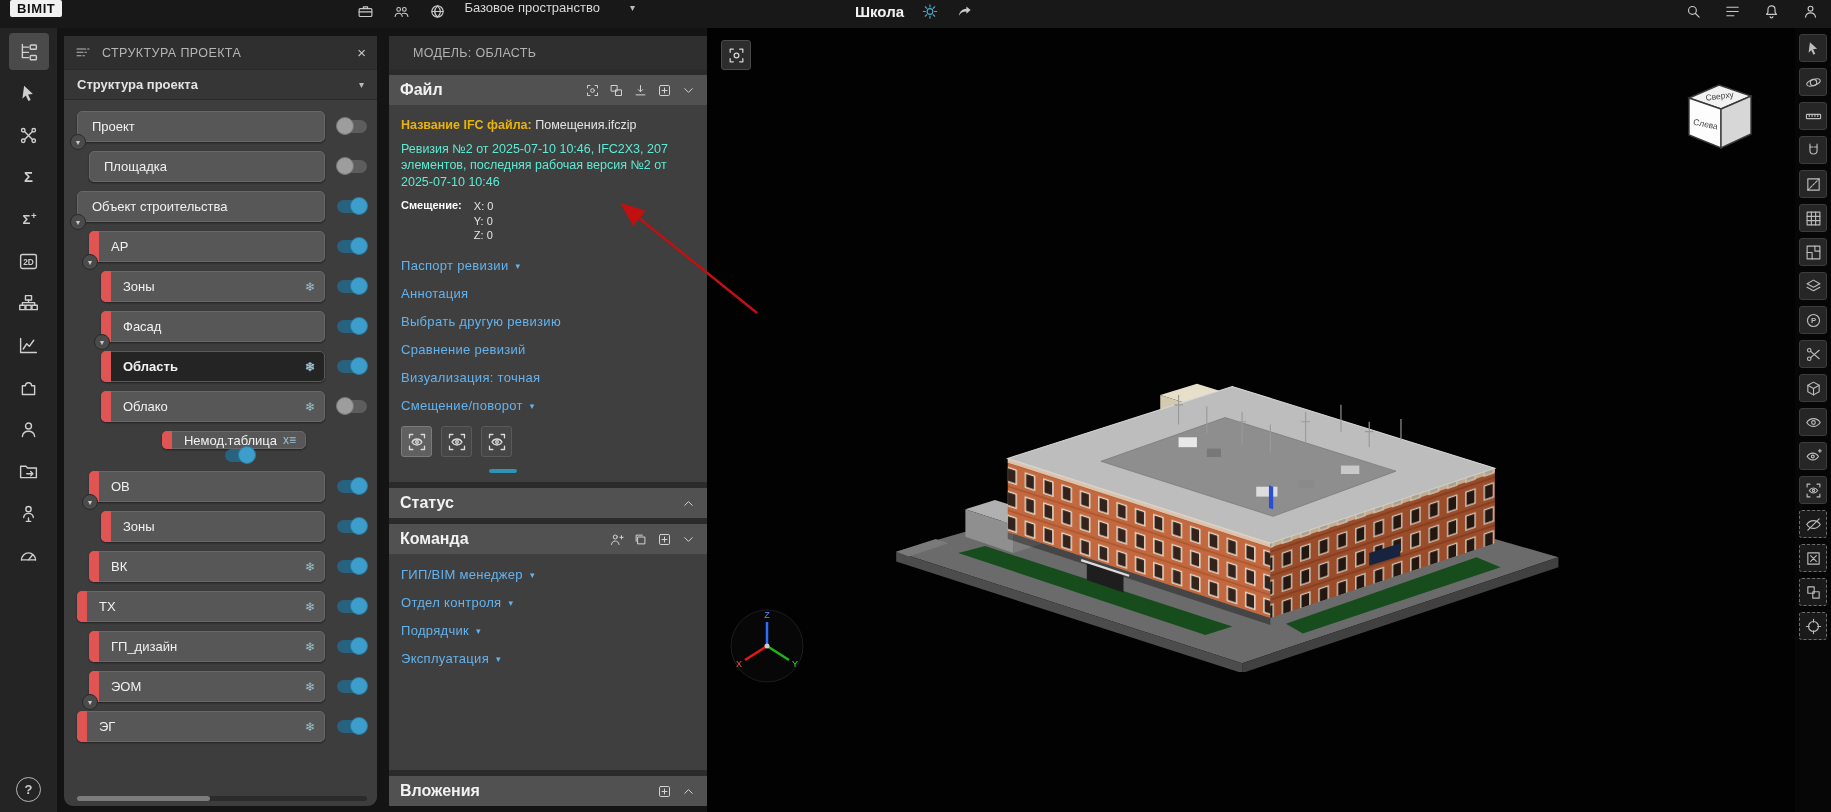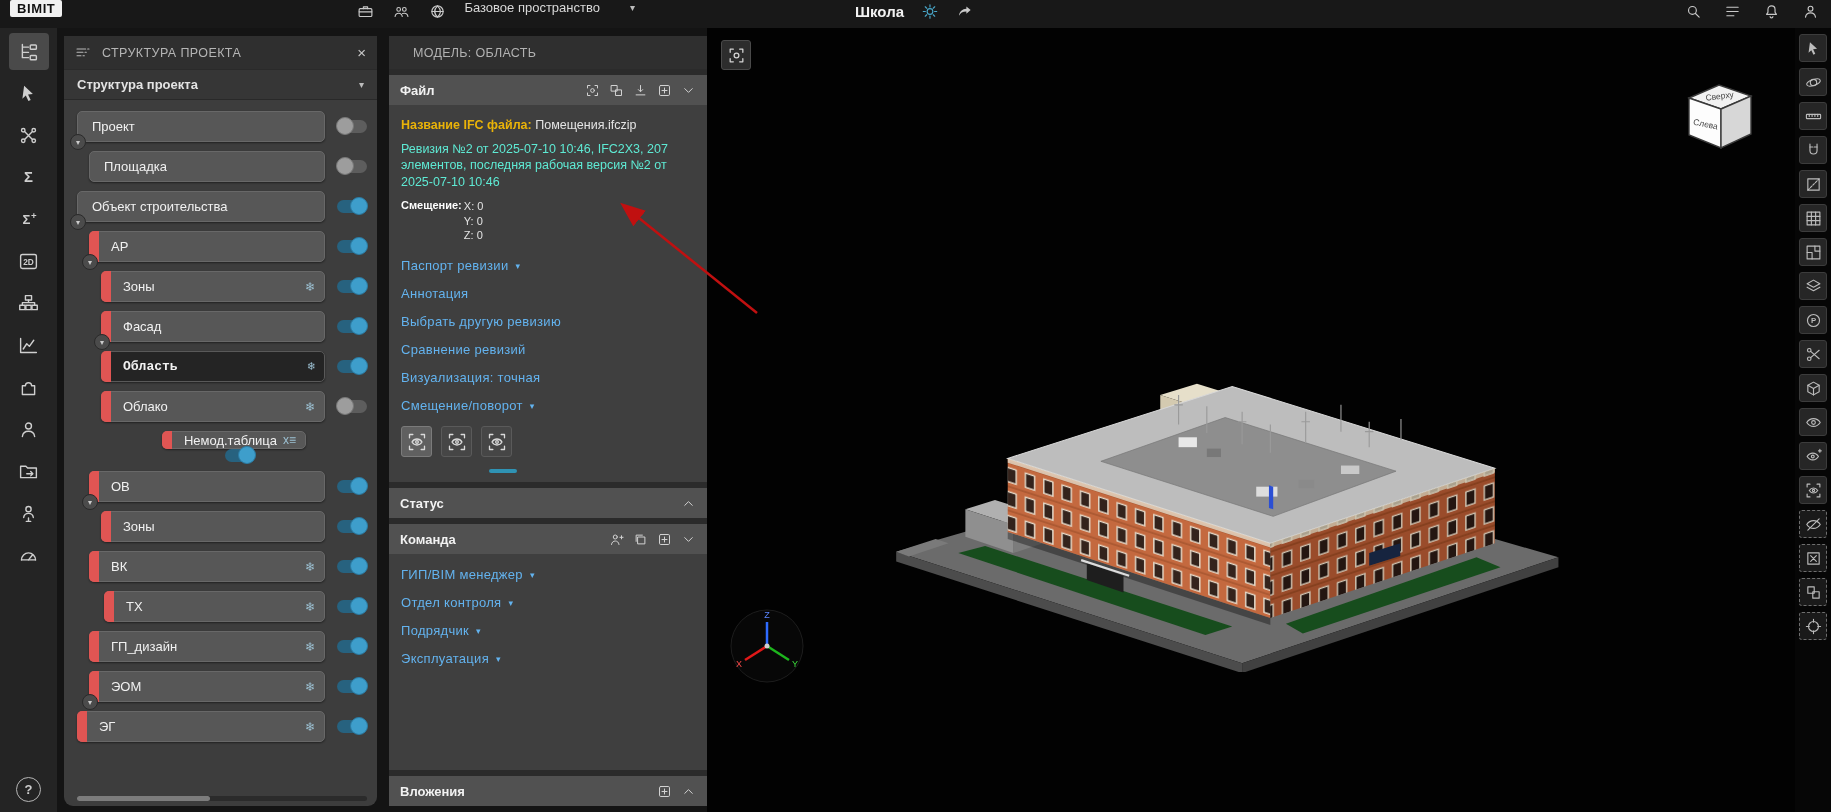--- a/index.html
+++ b/index.html
@@ -47,29 +47,29 @@
 .toggle.on{background:#27627f}
 .toggle.on .knob{left:auto;right:-1px;background:#3e9ecb;border-color:#2b7ba3}
 .hscroll{height:5px;background:#2b2b2b;border-radius:3px;margin:0 10px 5px 13px;flex:none}
 .hscroll .thumb{height:100%;width:46%;background:#7c7c7c;border-radius:3px}
 
 .model-panel{width:318px;margin:8px 0 6px 12px;background:#2b2b2b;display:flex;flex-direction:column;gap:6px;flex:none}
 .mp-titlebar{height:33px;background:#2f2f2f;display:flex;align-items:center;padding:0 24px;flex:none}
 .mp-title{font-size:12.5px;color:#b2b2b2;letter-spacing:.3px}
 .section{background:#3f3f3f;display:flex;flex-direction:column}
 .sec-header{height:30px;background:#515151;display:flex;align-items:center;padding:0 11px;gap:9px;flex:none}
-.sec-title{font-weight:bold;font-size:13px;color:#f2f2f2;flex:1}
+.sec-title{font-weight:bold;font-size:16px;color:#f2f2f2;flex:1}
 .sec-icons{display:flex;gap:9px;align-items:center;color:#d2d2d2}
 .sec-icons .hicon{display:flex;align-items:center;justify-content:center}
 .sec-icons svg{width:15px;height:15px}
 .file-body{padding:13px 12px 9px;font-size:12.5px;color:#e4e4e4}
 .ifc-line{margin-bottom:9px}
 .ifc-line b{color:#eab308}
 .rev-text{line-height:1.3;margin-bottom:9px;color:#5eead4;max-width:280px}
-.offset{display:flex;gap:2px;font-size:11px;margin-bottom:15px}
+.offset{display:flex;gap:12px;font-size:11px;margin-bottom:15px}
 .offset b{color:#fff}
 .offset .vals div{line-height:1.35}
 .link{color:#63b3ef;font-size:13px;display:flex;align-items:center;gap:7px;margin-bottom:13px;letter-spacing:.3px}
 .link .caret{font-size:9px;color:#63b3ef}
 .eye-row{display:flex;gap:9px;margin:5px 0 12px}
 .eye-btn{width:31px;height:31px;background:#464646;border:1px solid #5a5a5a;border-radius:3px;color:#dadada;display:flex;align-items:center;justify-content:center}
 .eye-btn.active{background:#606060;border-color:#7b7b7b}
 .eye-btn svg{width:20px;height:20px}
 .scroll-ind{height:4px;width:28px;background:#2f93b4;border-radius:2px;margin-left:88px}
 .team-body{padding:13px 12px 0;flex:1}
@@ -497,21 +497,21 @@
           <div class="pill red">
             <span class="expander">▾</span>
             <span class="lbl">Фасад</span>
 
           </div>
           <span class="toggle on">
             <span class="knob"></span>
           </span>
         </div>
 
-        <div class="tree-row" style="margin-left: 24px; font-family: Liberation Mono, monospace;">
+        <div class="tree-row" style="margin-left: 24px;">
           <div class="pill red selected">
 
             <span class="lbl">Область</span>
             <span class="mini">❄</span>
           </div>
           <span class="toggle on">
             <span class="knob"></span>
           </span>
         </div>
 
@@ -563,21 +563,21 @@
           <div class="pill red">
 
             <span class="lbl">ВК</span>
             <span class="mini">❄</span>
           </div>
           <span class="toggle on">
             <span class="knob"></span>
           </span>
         </div>
 
-        <div class="tree-row" style="margin-left: 27px;">
+        <div class="tree-row" style="margin-left: 0;">
           <div class="pill red">
 
             <span class="lbl">ТХ</span>
             <span class="mini">❄</span>
           </div>
           <span class="toggle on">
             <span class="knob"></span>
           </span>
         </div>
 

